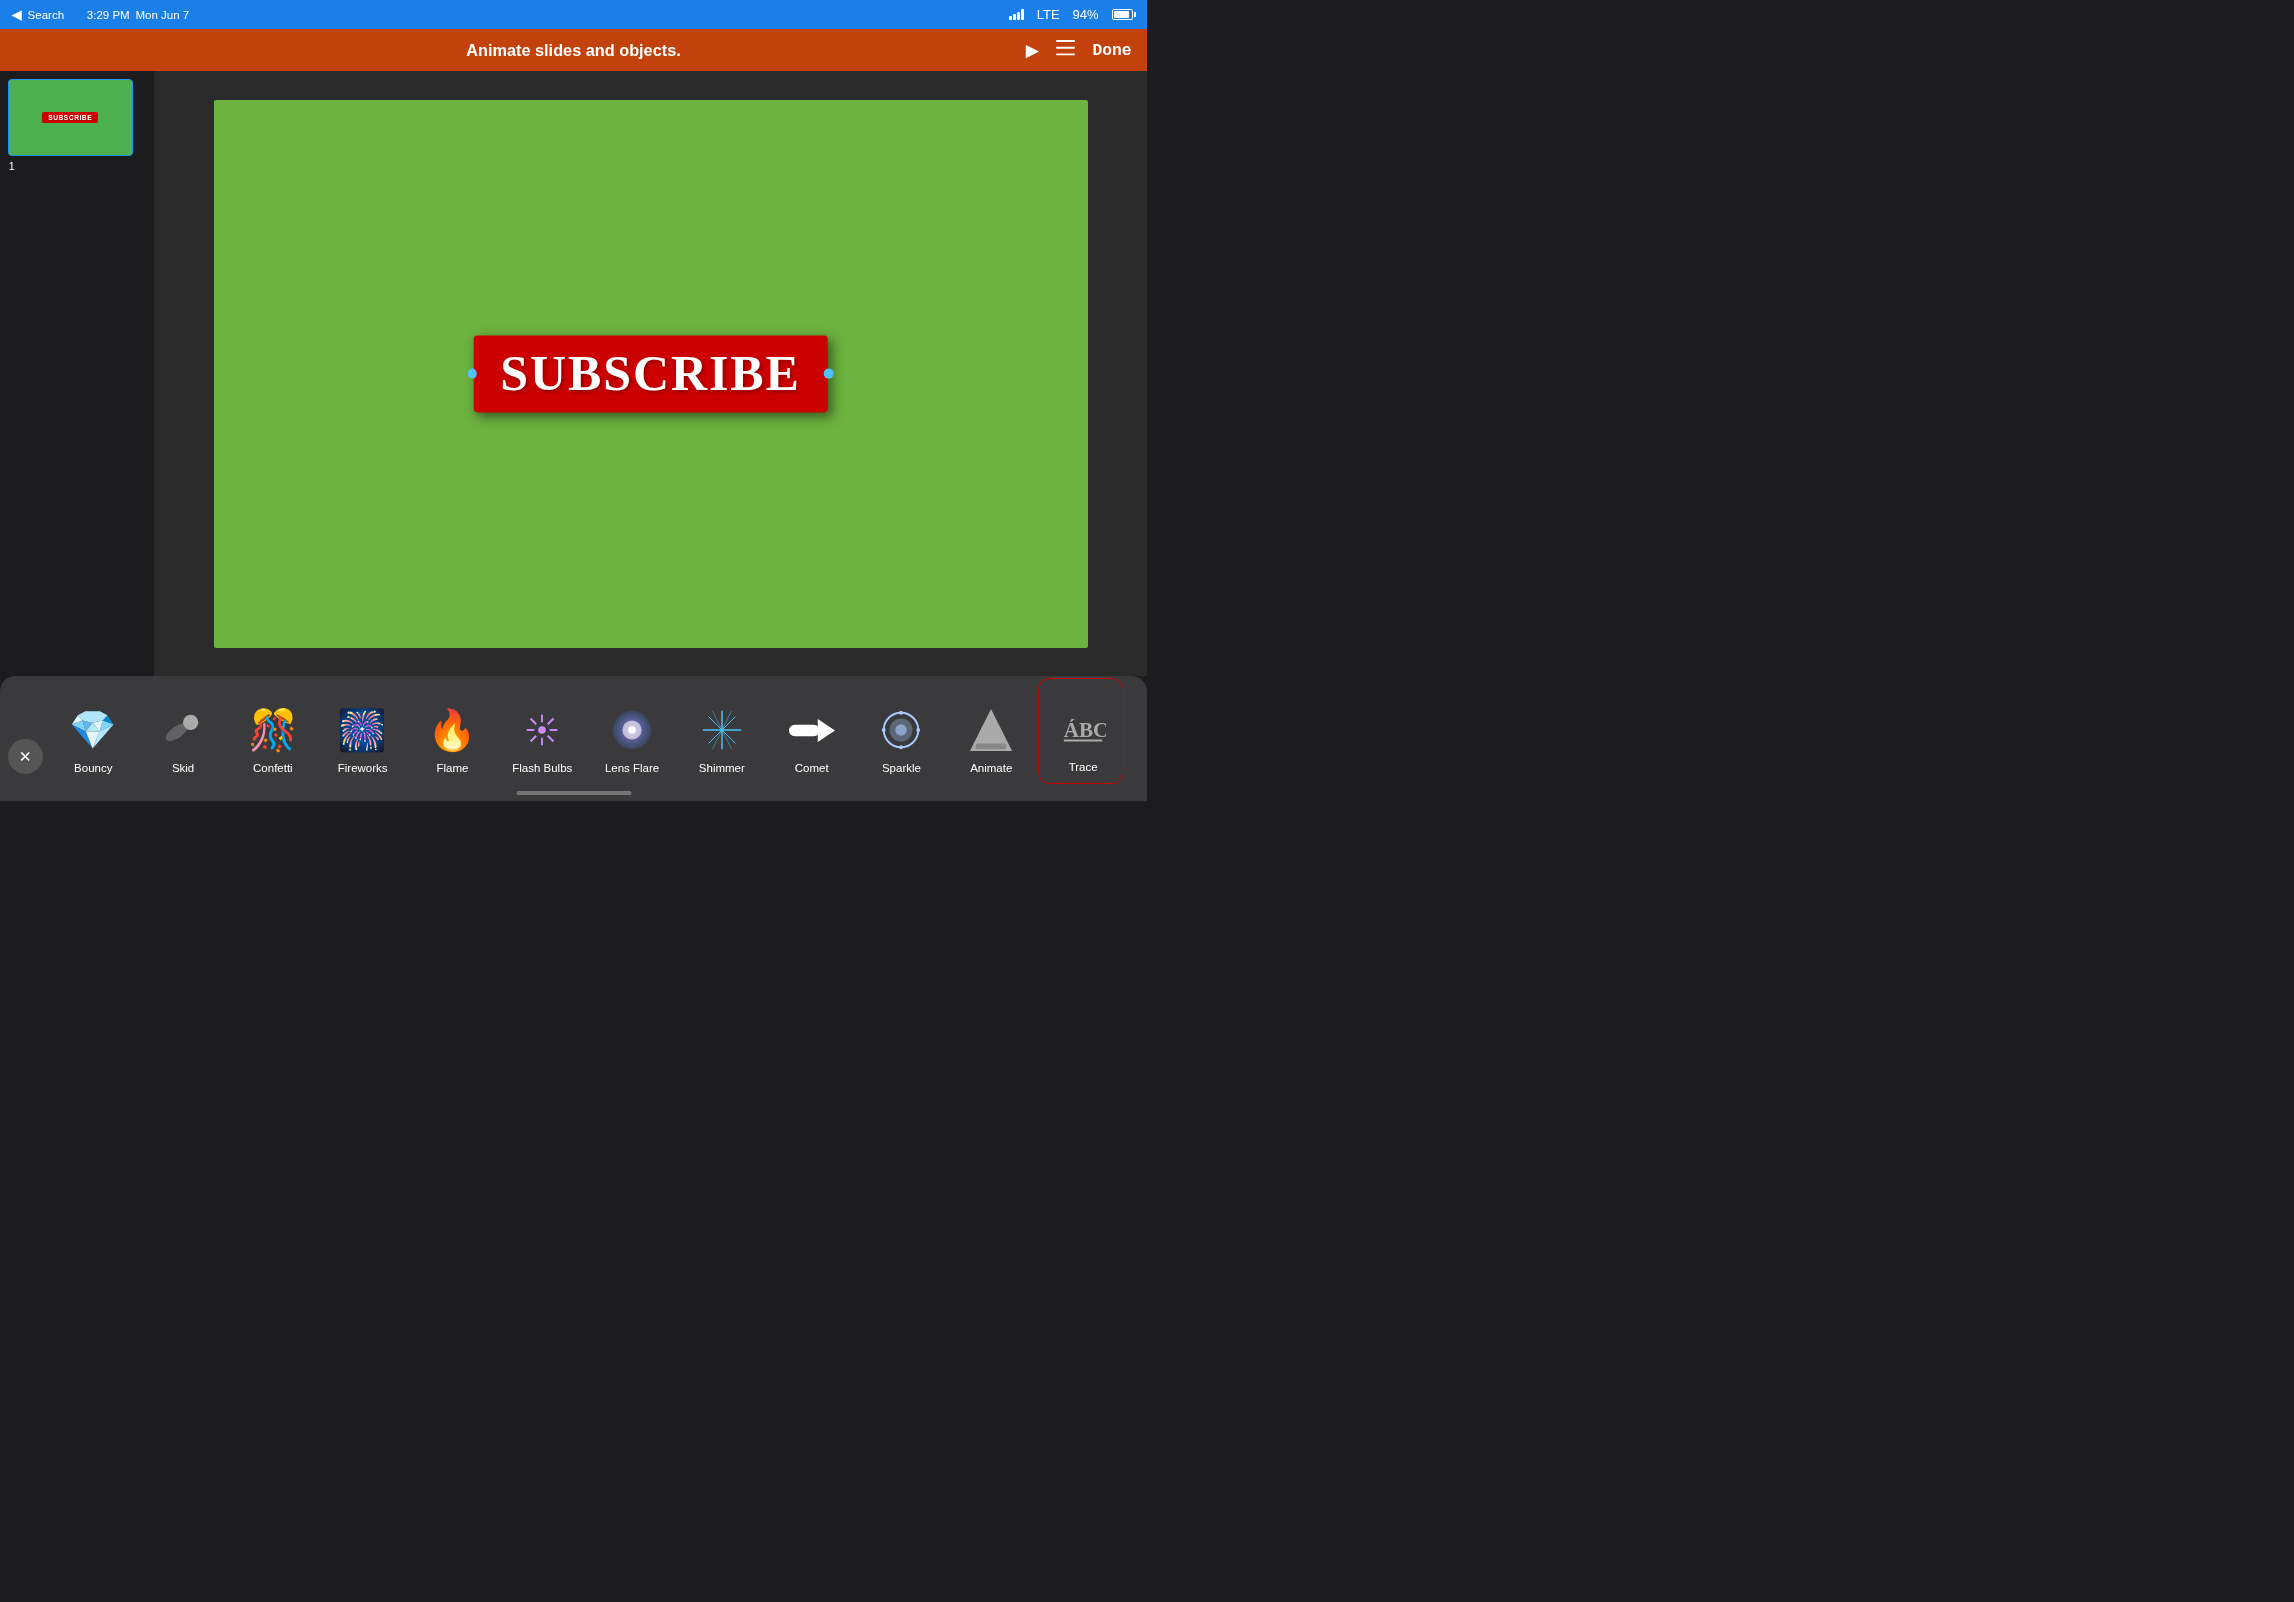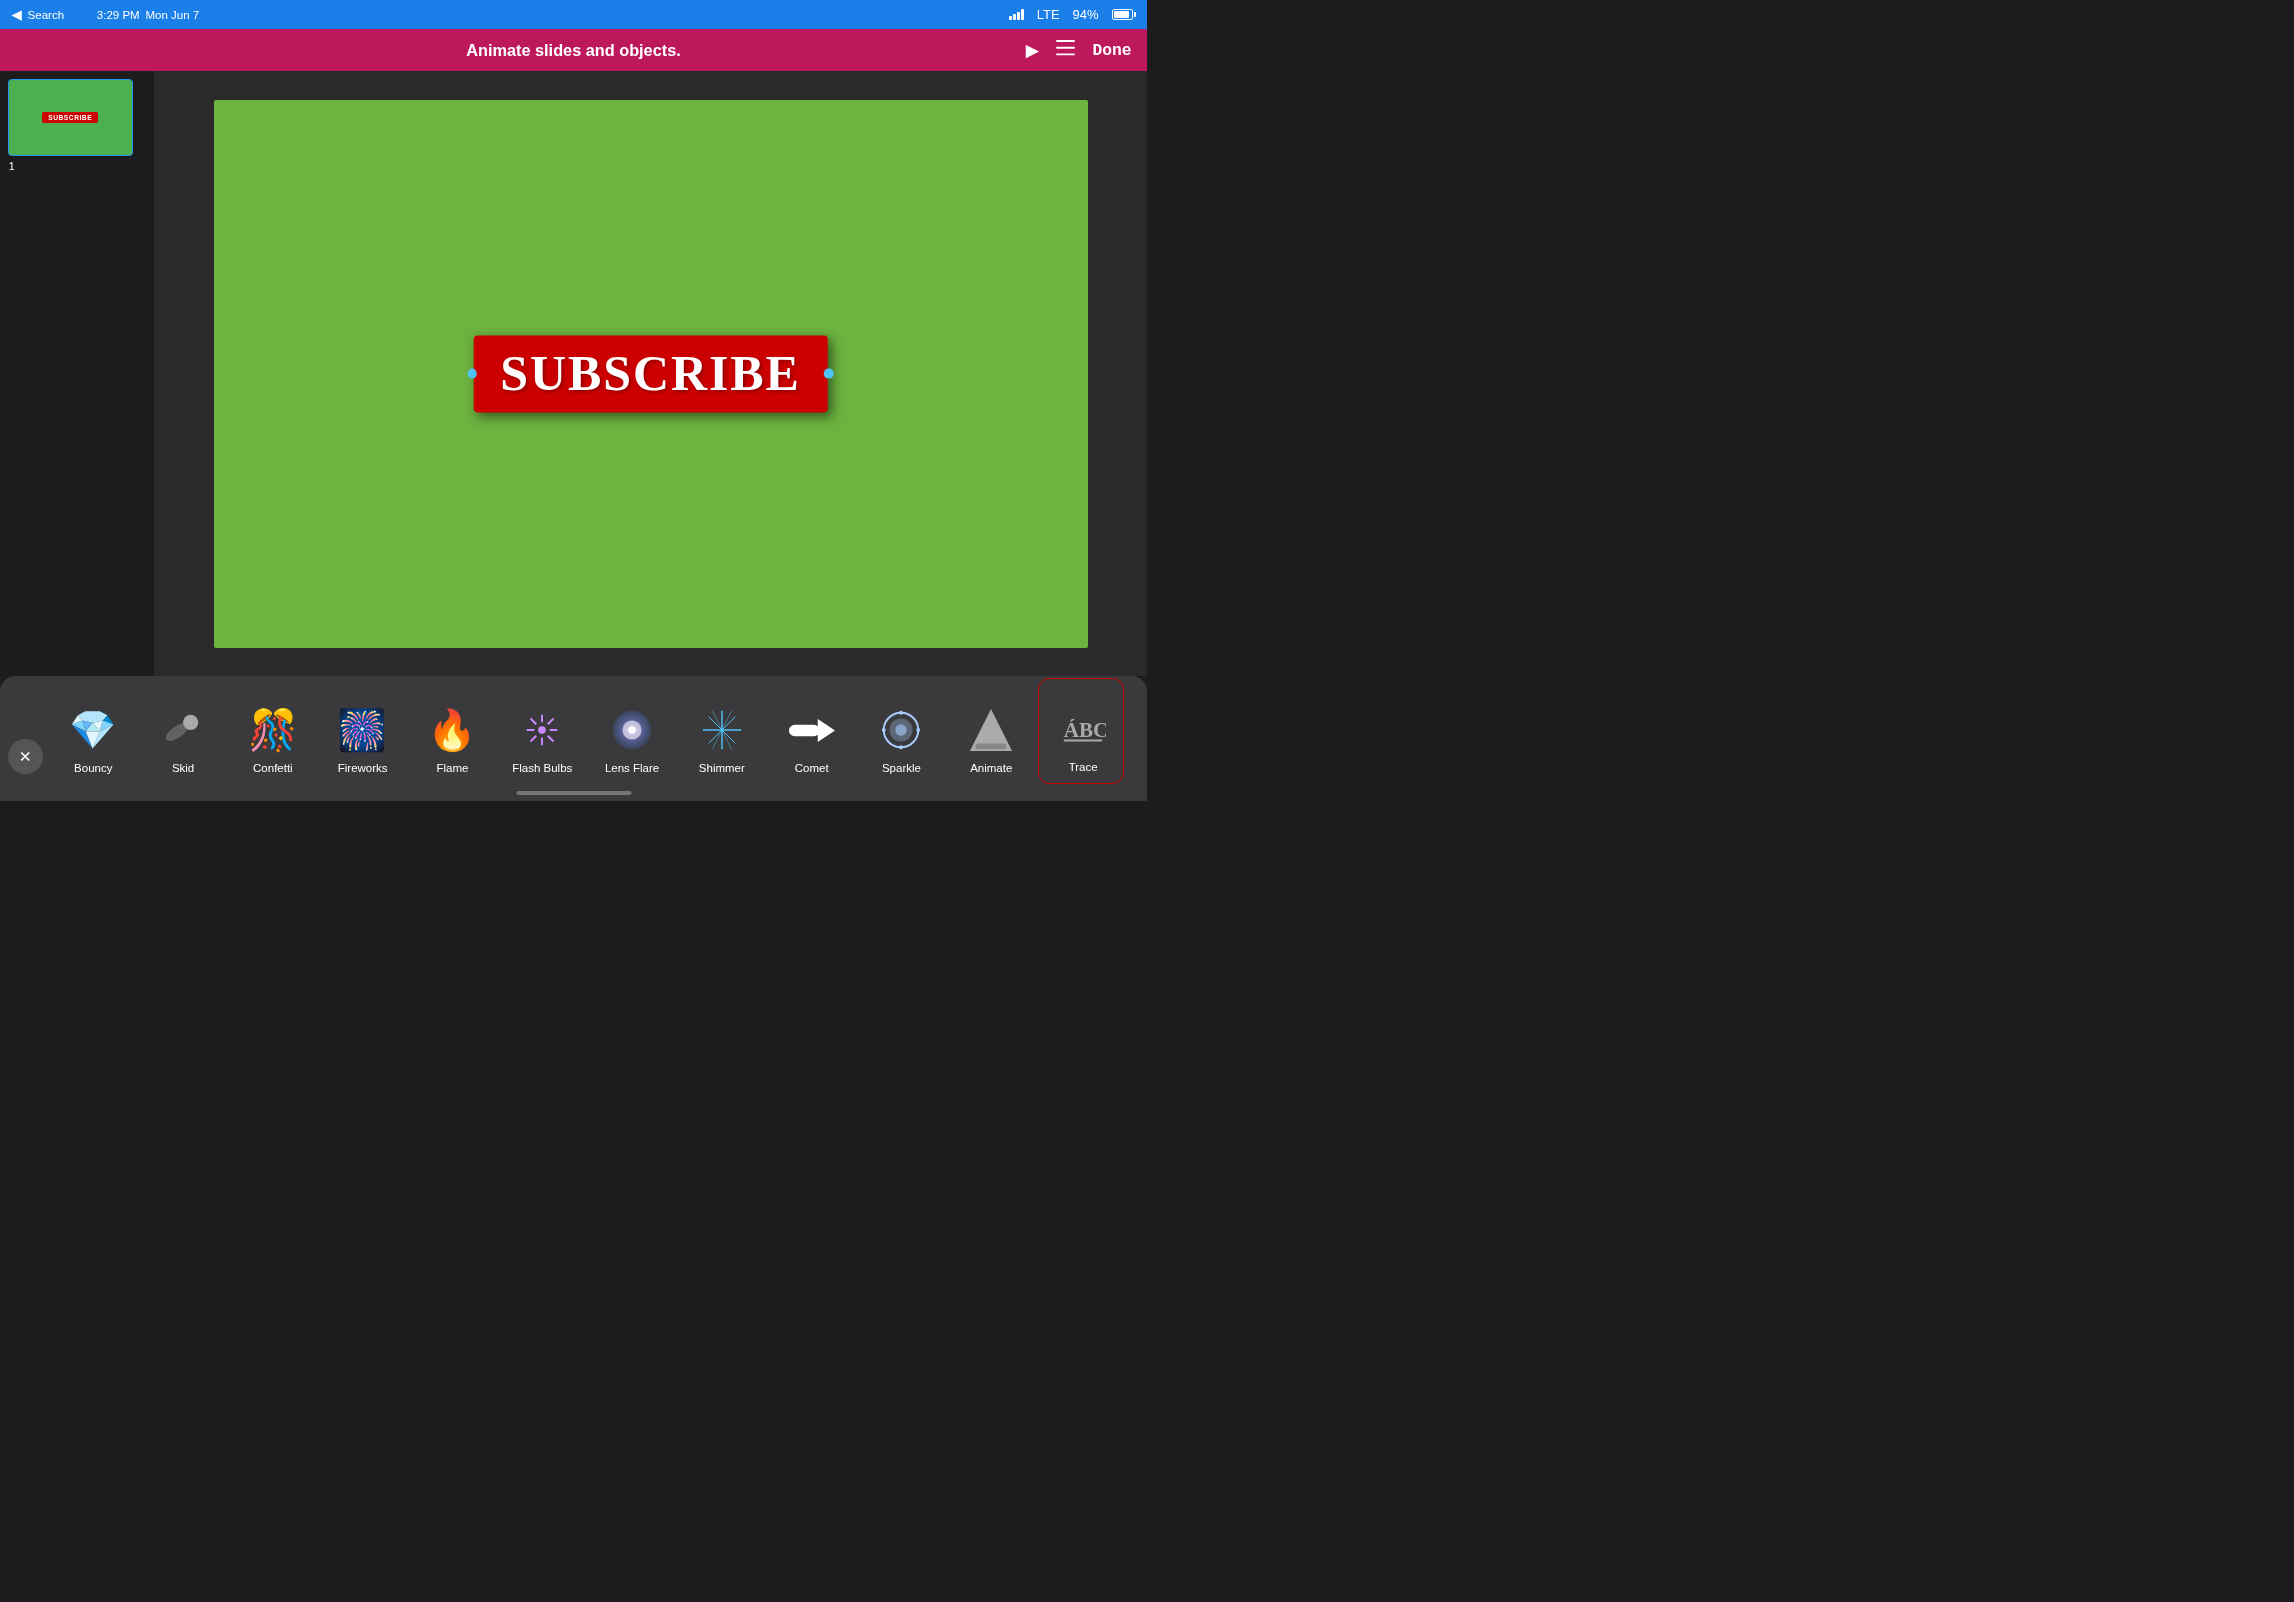--- a/index.html
+++ b/index.html
@@ -78,21 +78,21 @@
       height: 4.8px;
       background: white;
       border-radius: 0 1px 1px 0;
     }
 
     
     .toolbar {
       position: absolute;
       top: 29px; left: 0; right: 0;
       height: 42px;
-      background: #be185d;
+      background: #c2410c;
       display: flex;
       align-items: center;
       justify-content: space-between;
       padding: 0 15.4px;
       z-index: 100;
     }
     .toolbar-title {
       color: white;
       font-size: 16.3px;
       font-weight: 600;
@@ -294,21 +294,21 @@
       border-radius: 1.9px;
     }
   </style>
 </head>
 <body>
 
 <div class="status-bar">
   <div class="status-left">
     <span class="back-arrow">◀</span>
     <span>Search</span>
-    <span style="margin-left:27px;">3:29 PM</span>
+    <span style="margin-left:17px;">3:29 PM</span>
     <span>Mon Jun 7</span>
   </div>
   <div class="status-right">
     <div class="signal-bars">
       <div class="signal-bar" style="height:3.8px;"></div>
       <div class="signal-bar" style="height:5.8px;"></div>
       <div class="signal-bar" style="height:8.6px;"></div>
       <div class="signal-bar" style="height:11.5px;"></div>
     </div>
     <span>LTE</span>

